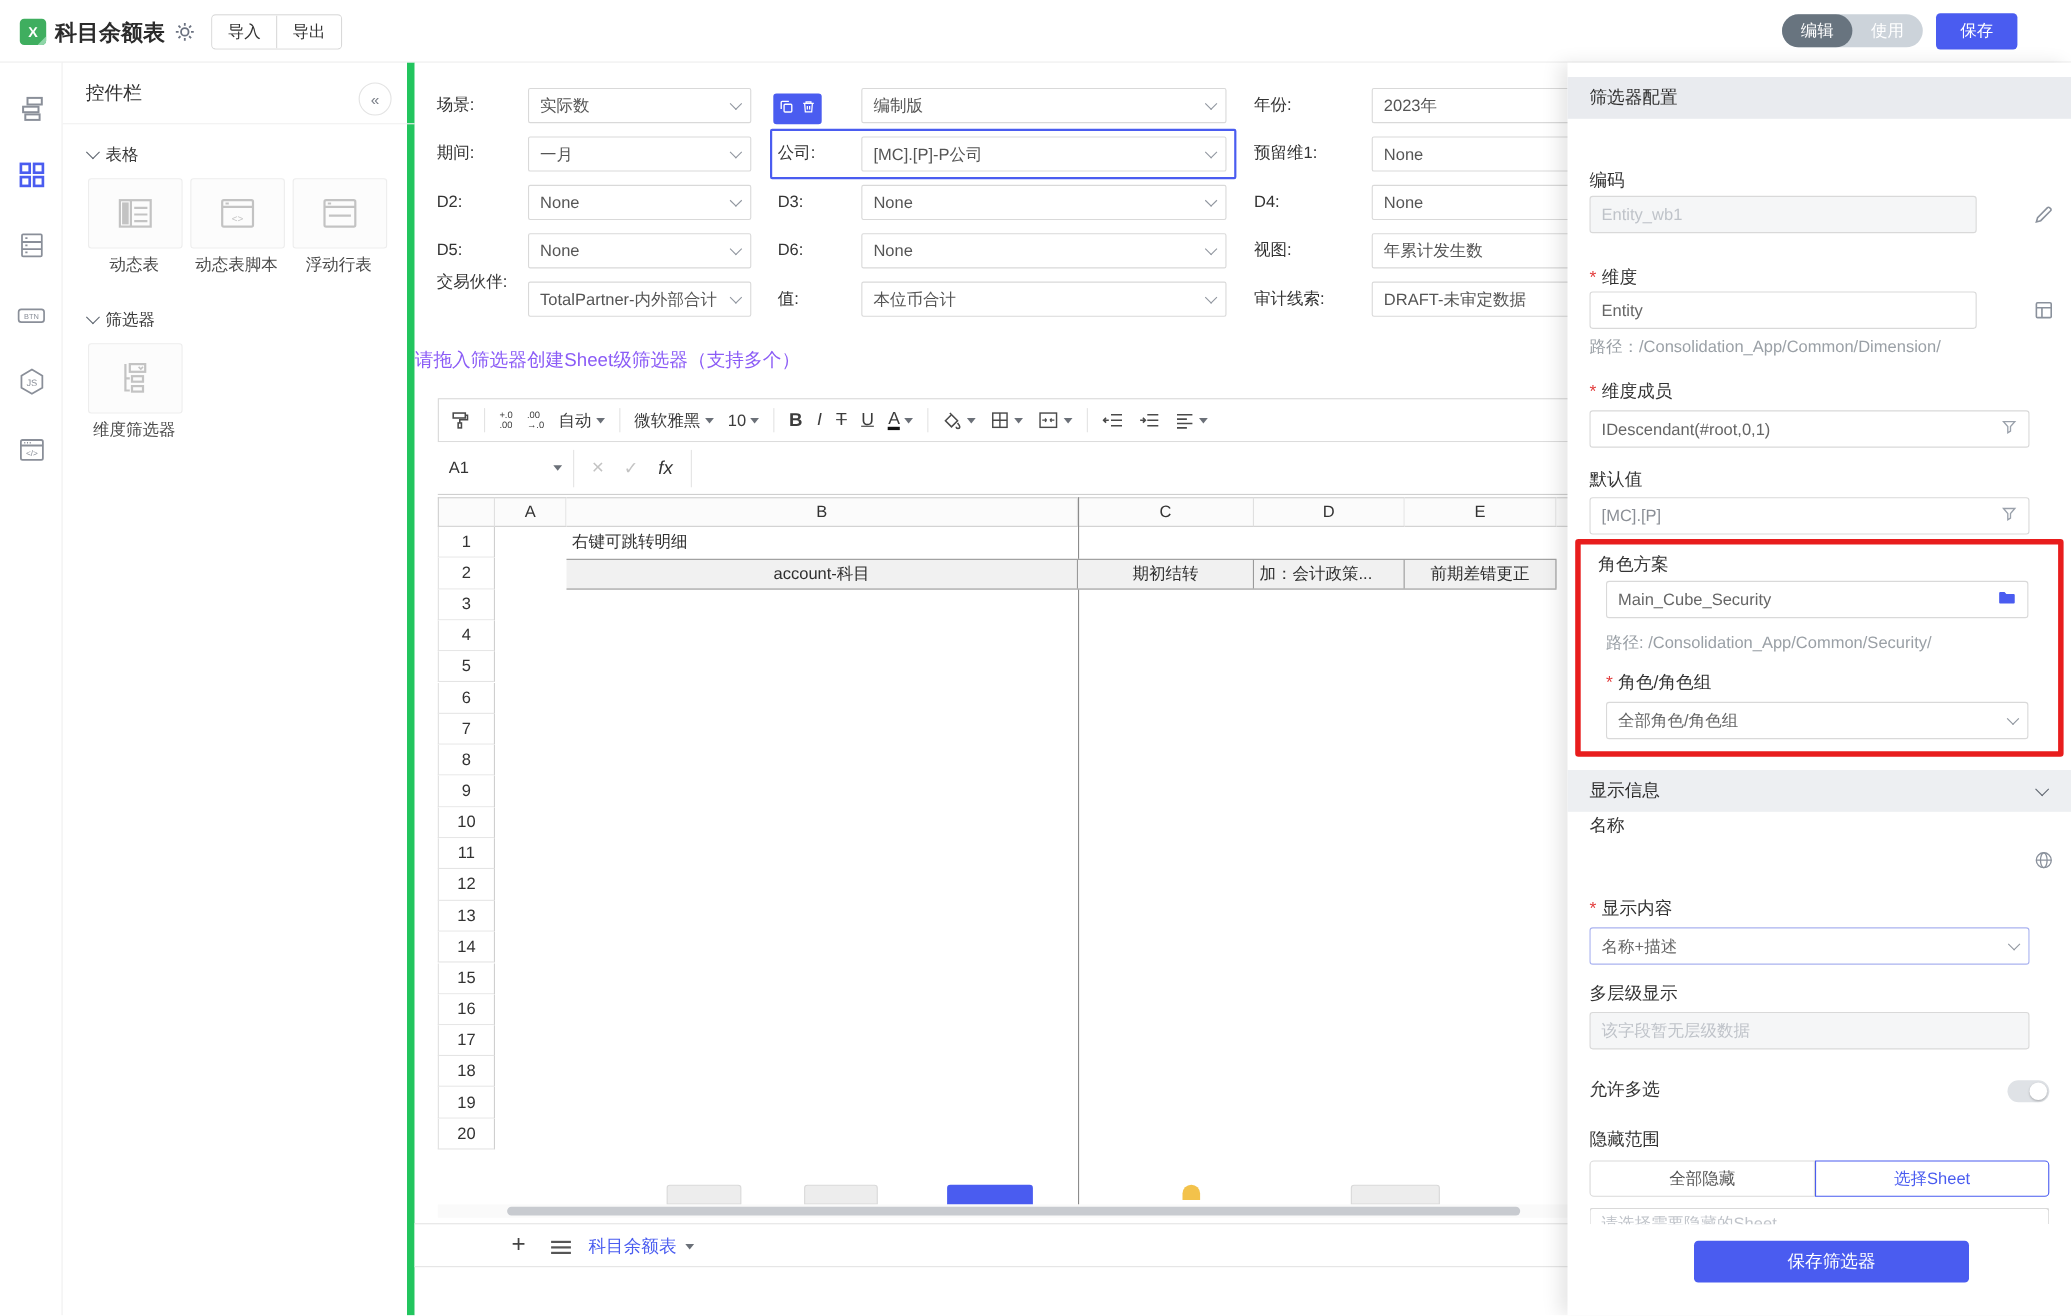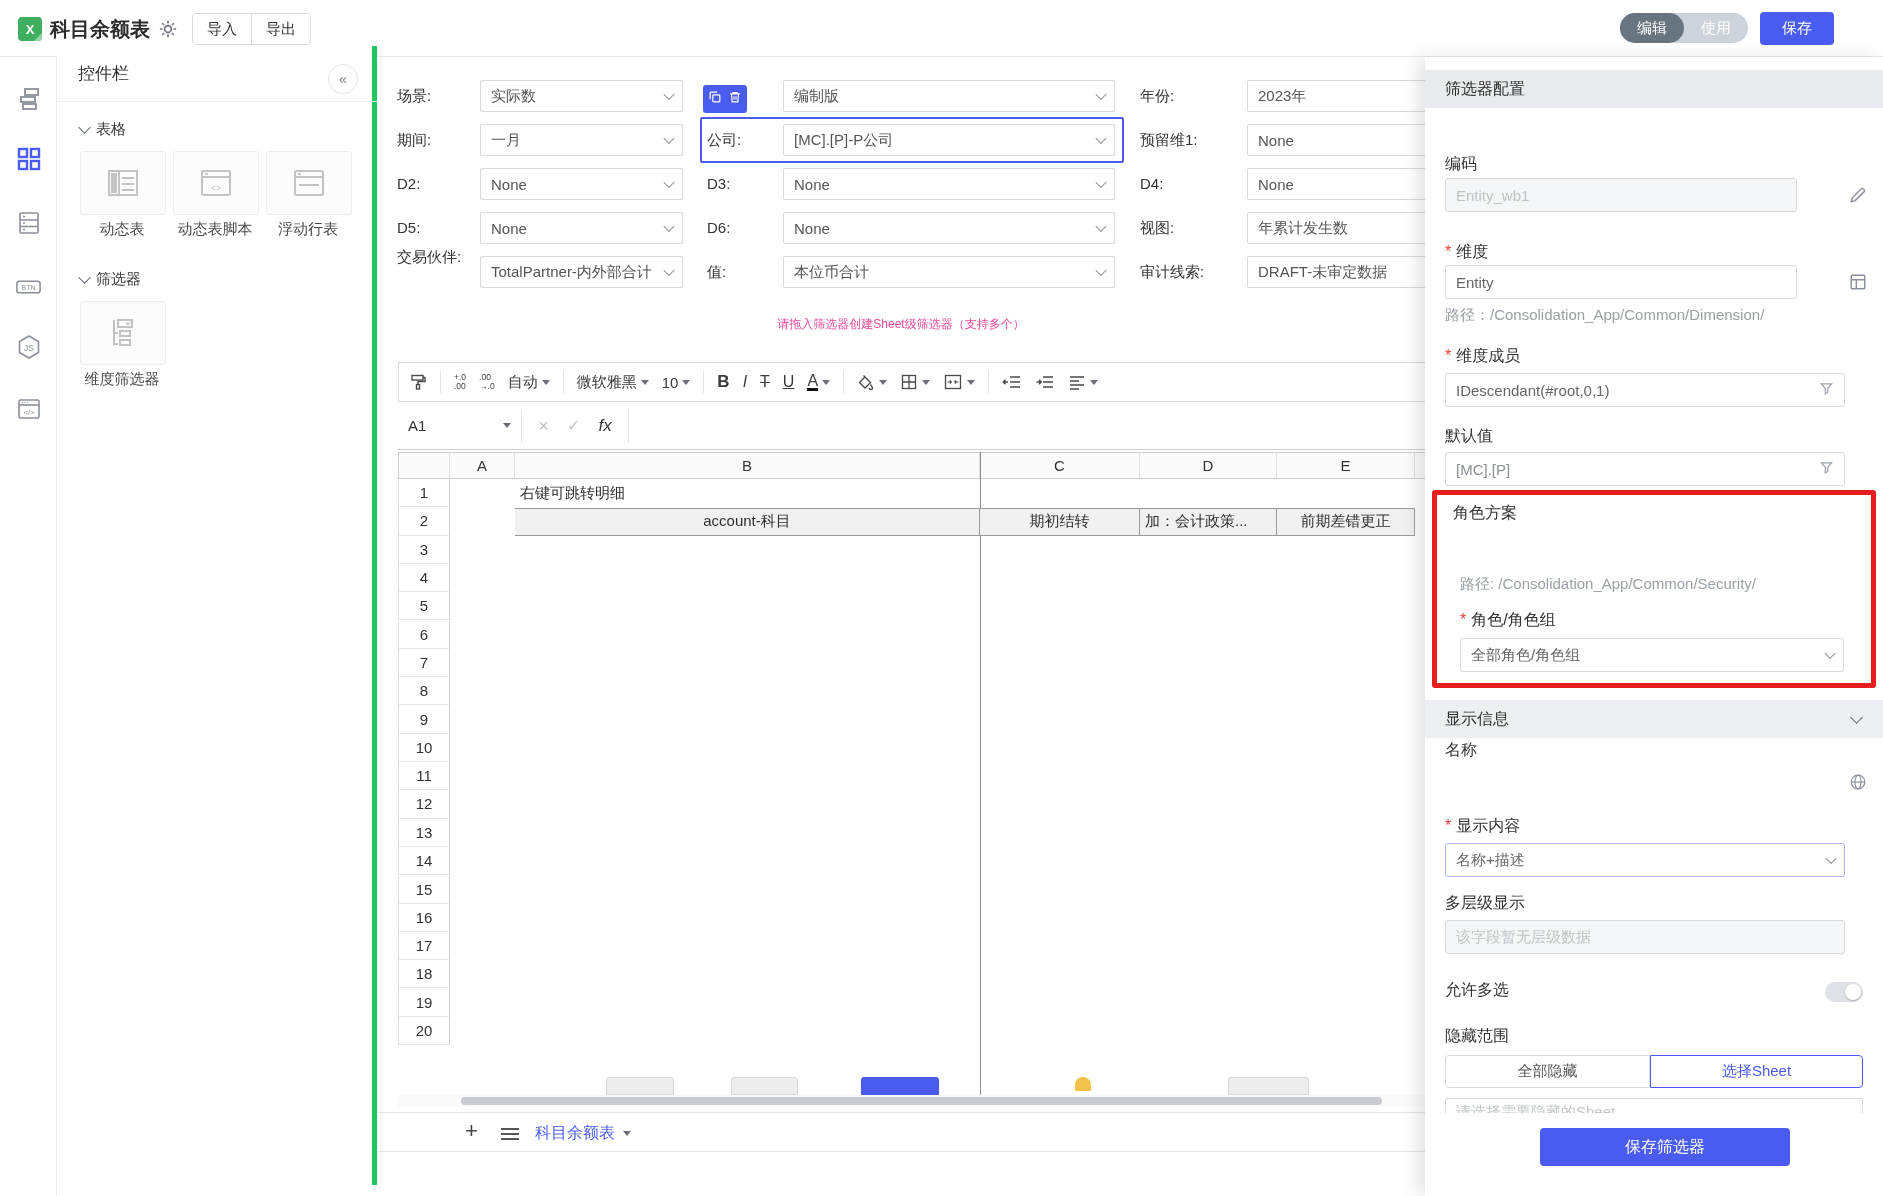--- a/index.html
+++ b/index.html
@@ -15,36 +15,36 @@
   .iobtn{padding:0 14px;font-size:15px;color:#333;display:flex;align-items:center;background:#fff;}
   .iobtn+.iobtn{border-left:1px solid #d9d9d9;}
   .modepill{position:absolute;left:1620px;top:13px;width:128px;height:30px;border-radius:16px;background:#ccd3da;display:flex;}
   .modeseg{width:64px;display:flex;align-items:center;justify-content:center;font-size:15px;color:#fff;border-radius:16px;}
   .modeseg.active{background:#68747f;}
   .savebtn{position:absolute;left:1760px;top:12px;width:74px;height:33px;background:#4a5cf0;border-radius:4px;color:#fff;font-size:15px;display:flex;align-items:center;justify-content:center;}
   
   .rail{position:absolute;left:0;top:57px;width:57px;height:1139px;border-right:1px solid #ececec;box-sizing:border-box;background:#fff;}
   .railicon{position:absolute;left:15px;width:27px;height:27px;display:flex;align-items:center;justify-content:center;}
   
-  .wpanel{position:absolute;left:57px;top:46px;width:320px;height:1139px;border-right:5px solid #22c55e;box-sizing:border-box;background:#fff;}
+  .wpanel{position:absolute;left:57px;top:57px;width:320px;height:1139px;border-right:7px solid #22c55e;box-sizing:border-box;background:#fff;}
   .wtitle{position:absolute;left:21px;top:16px;font-size:17px;color:#2f2f2f;}
   .collapse{position:absolute;right:14px;top:18px;width:28px;height:28px;border:1px solid #e3e3e3;border-radius:50%;display:flex;align-items:center;justify-content:center;color:#7a7f88;font-size:14px;}
   .wdivider{position:absolute;left:0;top:55px;width:320px;border-top:1px solid #f0f0f0;}
   .secthead{position:absolute;left:23px;font-size:15px;color:#3a3a3a;display:flex;align-items:center;gap:7px;}
   .chev{width:8px;height:8px;border-right:1.5px solid #5f6670;border-bottom:1.5px solid #5f6670;transform:rotate(45deg);margin-top:-4px;display:inline-block;}
   .wcard{position:absolute;width:84px;height:62px;background:#fcfcfc;border:1px solid #ededed;border-radius:3px;display:flex;align-items:center;justify-content:center;}
   .wlabel{position:absolute;width:96px;text-align:center;font-size:15px;color:#4a4a4a;}
   
   .main{position:absolute;left:377px;top:57px;width:1506px;height:1139px;background:#fff;}
   .flabel{position:absolute;font-size:15px;color:#333;line-height:32px;white-space:nowrap;}
   .fsel{position:absolute;height:32px;border:1px solid #d9d9d9;border-radius:2px;background:#fff;font-size:15px;color:#555;display:flex;align-items:center;padding:0 26px 0 10px;box-sizing:border-box;white-space:nowrap;overflow:hidden;}
   .scaret{position:absolute;right:9px;top:50%;width:7px;height:7px;border-right:1.4px solid #8f959e;border-bottom:1.4px solid #8f959e;transform:translateY(-70%) rotate(45deg);}
   .floatbar{position:absolute;left:326px;top:28px;width:44px;height:28px;background:#4a5cf0;border-radius:3px;display:flex;align-items:center;justify-content:center;gap:6px;}
   .selrect{position:absolute;left:323px;top:60px;width:424px;height:46px;border:2px solid #4a5cf0;border-radius:2px;box-sizing:border-box;pointer-events:none;}
-  .hint{position:absolute;left:0;top:259px;width:1048px;text-align:center;font-size:12px;color:#ec4899;}
+  .hint{position:absolute;left:0;top:259px;width:1048px;text-align:left;font-size:17px;color:#8b5cf6;}
   .stoolbar{position:absolute;left:21px;top:305px;width:1440px;height:40px;border:1px solid #d9d9d9;box-sizing:border-box;display:flex;align-items:center;padding:0 10px;gap:13px;background:#fff;}
   .tsep{width:1px;height:22px;background:#e3e3e3;}
   .titem{display:flex;align-items:center;gap:4px;font-size:15px;color:#3c3c3c;}
   .tcaret{width:0;height:0;border-left:4px solid transparent;border-right:4px solid transparent;border-top:5px solid #6b7078;}
   .dec2{font-size:8.5px;line-height:9px;color:#3c3c3c;text-align:left;}
   .fbar{position:absolute;left:21px;top:345px;width:1440px;height:48px;border-bottom:1px solid #cfcfcf;box-sizing:border-box;display:flex;align-items:center;background:#fff;}
   .namebox{width:124px;height:34px;margin-left:0;border-right:1px solid #e4e4e4;display:flex;align-items:center;padding:0 10px;box-sizing:border-box;font-size:15px;color:#333;position:relative;}
   .fxgroup{display:flex;align-items:center;gap:18px;padding:0 16px;border-right:1px solid #e4e4e4;height:34px;}
   
   .grid{position:absolute;left:21px;top:395px;width:1160px;height:700px;}
@@ -527,20 +527,28 @@
     <div class="pin" style="top:395px;width:400px;color:#8b8f96">
       <span>[MC].[P]</span>
       <span class="inicon">
         <svg width="15" height="15" viewBox="0 0 16 16">
             <path d="M2.5 3h11l-4.2 4.8v4.4l-2.6 1.6V7.8L2.5 3Z" fill="none" stroke="#9aa1ab" stroke-width="1.3"></path>
           </svg>
       </span>
     </div>
 
     <div class="plabel" style="top:446px;left:28px">角色方案</div>
+    <div class="pin" style="top:471px;left:35px;width:384px">
+      <span>Main_Cube_Security</span>
+      <span class="inicon">
+        <svg width="17" height="15" viewBox="0 0 18 15">
+            <path d="M1.5 3.5a1 1 0 0 1 1-1h4.2l1.7 1.9h7.1a1 1 0 0 1 1 1v7.1a1 1 0 0 1-1 1H2.5a1 1 0 0 1-1-1V3.5Z" fill="#4a5cf0"></path>
+          </svg>
+      </span>
+    </div>
     <div class="ppath" style="top:518px;left:35px">路径: /Consolidation_App/Common/Security/</div>
     <div class="plabel" style="top:553px;left:35px">
       <span class="star">*</span><span>角色/角色组</span>
     </div>
     <div class="pin" style="top:581px;left:35px;width:384px">
       <span>全部角色/角色组</span>
       <span class="scaret"></span>
     </div>
     <div class="redbox"></div>
 

